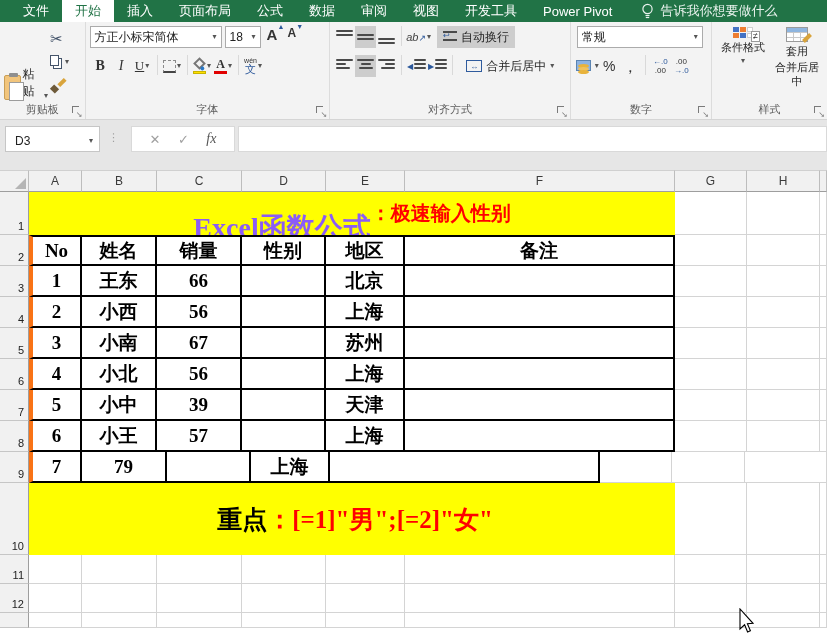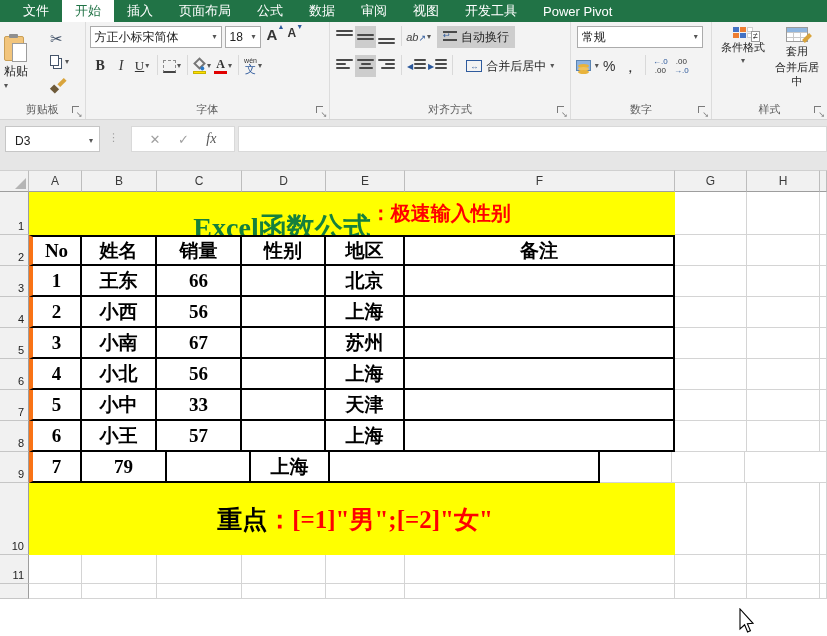--- a/index.html
+++ b/index.html
@@ -18,21 +18,21 @@
   .rgroup { position:relative; padding:4px 3px 17px 4px; border-right:1px solid #dcdcdc; height:100%; }
   .glabel { position:absolute; bottom:2px; left:0; right:0; text-align:center; font-size:11px; color:#5c5c5c; }
   .dlg { position:absolute; right:3px; bottom:3px; width:10px; height:10px; }
   .dlg::before { content:""; position:absolute; left:0; top:0; width:6px; height:6px; border-left:1px solid #7a7a7a; border-top:1px solid #7a7a7a; }
   .dlg::after { content:"↘"; position:absolute; right:-1px; bottom:-3px; font-size:8px; color:#7a7a7a; }
   .drop { font-size:8px; color:#555; line-height:1; }
   .rrow { display:flex; align-items:flex-start; height:26px; margin-bottom:3px; }
 
   
   .g-clip { width:86px; display:flex; }
-  .paste-btn { width:44px; height:74px; display:flex; flex-direction:column; align-items:flex-start; justify-content:center; gap:2px; }
+  .paste-btn { width:44px; height:74px; display:flex; flex-direction:row; align-items:flex-end; justify-content:center; gap:2px; }
   .clip-ic { width:20px; height:25px; background:#f2c57c; border:1px solid #c99f56; border-radius:2px; position:relative; }
   .clip-ic::before { content:""; position:absolute; top:-3px; left:4px; width:9px; height:4px; background:#8f8f8f; border-radius:1px; }
   .clip-ic::after { content:""; position:absolute; right:-4px; bottom:-2px; width:13px; height:17px; background:#fff; border:1px solid #9c9c9c; }
   .paste-txt { font-size:12px; color:#262626; }
   .minicol { display:flex; flex-direction:column; justify-content:flex-start; gap:3px; padding-top:3px; }
   .mini { height:20px; display:flex; align-items:center; gap:2px; padding:0 2px; }
   .cut-ic { color:#44546a; font-size:15px; }
   .copy-ic { width:9px; height:11px; border:1px solid #44546a; background:#fff; box-shadow:3px 3px 0 -1px #fff, 3px 3px 0 0 #44546a; margin:0 4px 3px 0; }
   .brush-ic { position:relative; width:15px; height:15px; }
   .brush-ic::before { content:""; position:absolute; right:1px; top:0; width:4px; height:9px; background:#d9a43b; transform:rotate(45deg); }
@@ -120,21 +120,21 @@
   .shead { display:flex; height:22px; }
   .shead .hc { background:#f1f1f1; border-right:1px solid #bdbdbd; border-bottom:1px solid #9e9e9e; border-top:1px solid #d0d0d0; color:#3b3b3b; font-size:12px; display:flex; align-items:center; justify-content:center; }
   .corner { position:relative; }
   .corner::after { content:""; position:absolute; right:2px; bottom:2px; border-left:11px solid transparent; border-bottom:11px solid #b5b5b5; }
   .srow { display:flex; }
   .rh { background:#f1f1f1; border-right:1px solid #9e9e9e; border-bottom:1px solid #c6c6c6; color:#222; font-size:11px; display:flex; align-items:flex-end; justify-content:flex-end; padding:0 4px 2px 0; }
   .cw-rh{width:29px;} .cw-a{width:53px;} .cw-b{width:75px;} .cw-c{width:85px;} .cw-d{width:84px;} .cw-e{width:79px;} .cw-f{width:270px;} .cw-g{width:72px;} .cw-h{width:73px;} .cw-i{flex:1;}
   .gcell { background:#fff; border-right:1px solid #d4d4d4; border-bottom:1px solid #d4d4d4; }
   .banner { width:646px; background:#ffff00; display:flex; align-items:center; justify-content:center; white-space:nowrap; overflow:hidden; }
   .t-serif { font-family:"Liberation Serif","DejaVu Serif",serif; font-weight:bold; }
-  .title-black { color:#15803d; font-size:28px;margin-top:28px; }
+  .title-black { color:#8b5cf6; font-size:28px;margin-top:28px; }
   .title-red { color:#ff0000; font-size:20px; }
   .foot-black { color:#000; font-size:25px;margin-left:6px; }
   .foot-red { color:#ff0000; font-size:25px; }
   .tcell { background:#fff; border-right:2px solid #000; border-bottom:2px solid #000; display:flex; align-items:center; justify-content:center; font-family:"Liberation Serif","DejaVu Serif",serif; font-weight:bold; font-size:19px; color:#000; overflow:hidden; white-space:nowrap; }
   .tcell.first { border-left:4px solid #f97316; }
   .srow.toprow .tcell { border-top:2px solid #000; }
 
   .cursor { position:absolute; left:738px; top:608px; }
 </style>
 </head>
@@ -146,20 +146,28 @@
     <div class="tab">文件</div>
     <div class="tab active">开始</div>
     <div class="tab">插入</div>
     <div class="tab">页面布局</div>
     <div class="tab">公式</div>
     <div class="tab">数据</div>
     <div class="tab">审阅</div>
     <div class="tab">视图</div>
     <div class="tab">开发工具</div>
     <div class="tab">Power Pivot</div>
+    <div class="tellme">
+      <svg width="13" height="17" viewBox="0 0 13 17">
+          <circle cx="6.5" cy="6" r="4.6" fill="none" stroke="#eaf3ee" stroke-width="1.2"></circle>
+          <line x1="4.5" y1="12.5" x2="8.5" y2="12.5" stroke="#eaf3ee" stroke-width="1.2"></line>
+          <line x1="4.8" y1="14.5" x2="8.2" y2="14.5" stroke="#eaf3ee" stroke-width="1.2"></line>
+        </svg>
+      <span>告诉我你想要做什么</span>
+    </div>
   </div>
 
   <div class="ribbon">
 
     <div class="rgroup g-clip">
       <div class="paste-btn">
         <span class="clip-ic"></span>
         <span class="paste-txt">粘贴</span>
         <span class="drop">▾</span>
       </div>
@@ -473,21 +481,21 @@
       <div class="tcell cw-e">上海</div>
       <div class="tcell cw-f"></div>
       <div class="gcell cw-g"></div>
       <div class="gcell cw-h"></div>
       <div class="gcell cw-i"></div>
     </div>
     <div class="srow" style="height:31px">
       <div class="rh cw-rh">7</div>
       <div class="tcell first cw-a">5</div>
       <div class="tcell cw-b">小中</div>
-      <div class="tcell cw-c">33</div>
+      <div class="tcell cw-c">39</div>
       <div class="tcell cw-d"></div>
       <div class="tcell cw-e">天津</div>
       <div class="tcell cw-f"></div>
       <div class="gcell cw-g"></div>
       <div class="gcell cw-h"></div>
       <div class="gcell cw-i"></div>
     </div>
     <div class="srow" style="height:31px">
       <div class="rh cw-rh">8</div>
       <div class="tcell first cw-a">6</div>
@@ -528,20 +536,32 @@
       <div class="gcell cw-a"></div>
         <div class="gcell cw-b"></div>
         <div class="gcell cw-c"></div>
         <div class="gcell cw-d"></div>
         <div class="gcell cw-e"></div>
         <div class="gcell cw-f"></div>
         <div class="gcell cw-g"></div>
         <div class="gcell cw-h"></div>
         <div class="gcell cw-i"></div>
     </div>
+    <div class="srow" style="height:29px">
+      <div class="rh cw-rh">12</div>
+      <div class="gcell cw-a"></div>
+        <div class="gcell cw-b"></div>
+        <div class="gcell cw-c"></div>
+        <div class="gcell cw-d"></div>
+        <div class="gcell cw-e"></div>
+        <div class="gcell cw-f"></div>
+        <div class="gcell cw-g"></div>
+        <div class="gcell cw-h"></div>
+        <div class="gcell cw-i"></div>
+    </div>
     <div class="srow" style="height:15px">
       <div class="rh cw-rh"></div>
       <div class="gcell cw-a"></div>
         <div class="gcell cw-b"></div>
         <div class="gcell cw-c"></div>
         <div class="gcell cw-d"></div>
         <div class="gcell cw-e"></div>
         <div class="gcell cw-f"></div>
         <div class="gcell cw-g"></div>
         <div class="gcell cw-h"></div>

